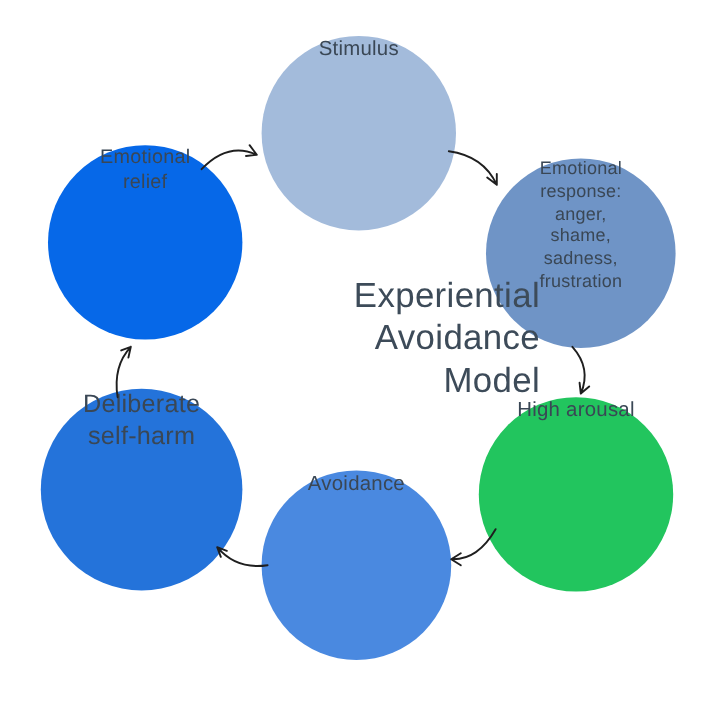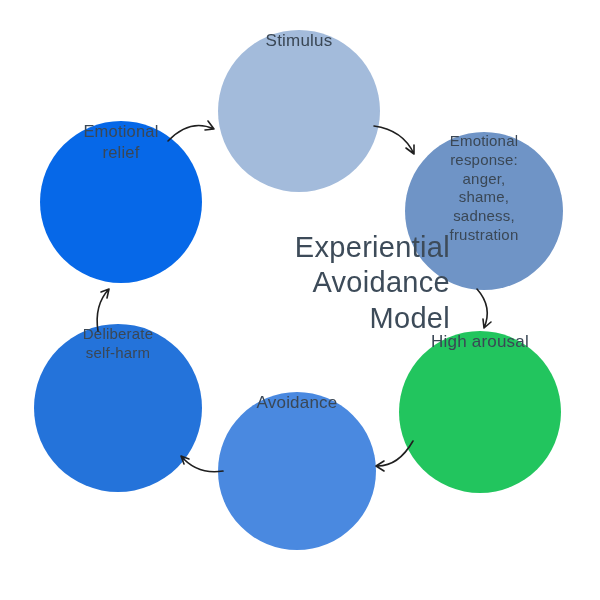--- a/index.html
+++ b/index.html
@@ -32,21 +32,21 @@
   #c-emotional  { left: 405px; top: 132px; width: 158px; height: 158px; }
   #c-arousal    { left: 399px; top: 331px; width: 162px; height: 162px; }
   #c-avoidance  { left: 218px; top: 392px; width: 158px; height: 158px; }
   #c-deliberate { left:  34px; top: 324px; width: 168px; height: 168px; }
   #c-temporary  { left:  40px; top: 121px; width: 162px; height: 162px; }
 
   #c-stimulus .label   { font-size: 17px; }
   #c-emotional .label  { font-size: 15px; line-height: 1.25; }
   #c-arousal .label    { font-size: 17px; }
   #c-avoidance .label  { font-size: 17px; }
-  #c-deliberate .label { font-size: 15px; }
+  #c-deliberate .label { font-size: 21px; }
   #c-temporary .label  { font-size: 16.5px; }
 
   #arrows {
     position: absolute;
     left: 0; top: 0;
     width: 600px; height: 600px;
     pointer-events: none;
   }
   #arrows path {
     fill: none;

